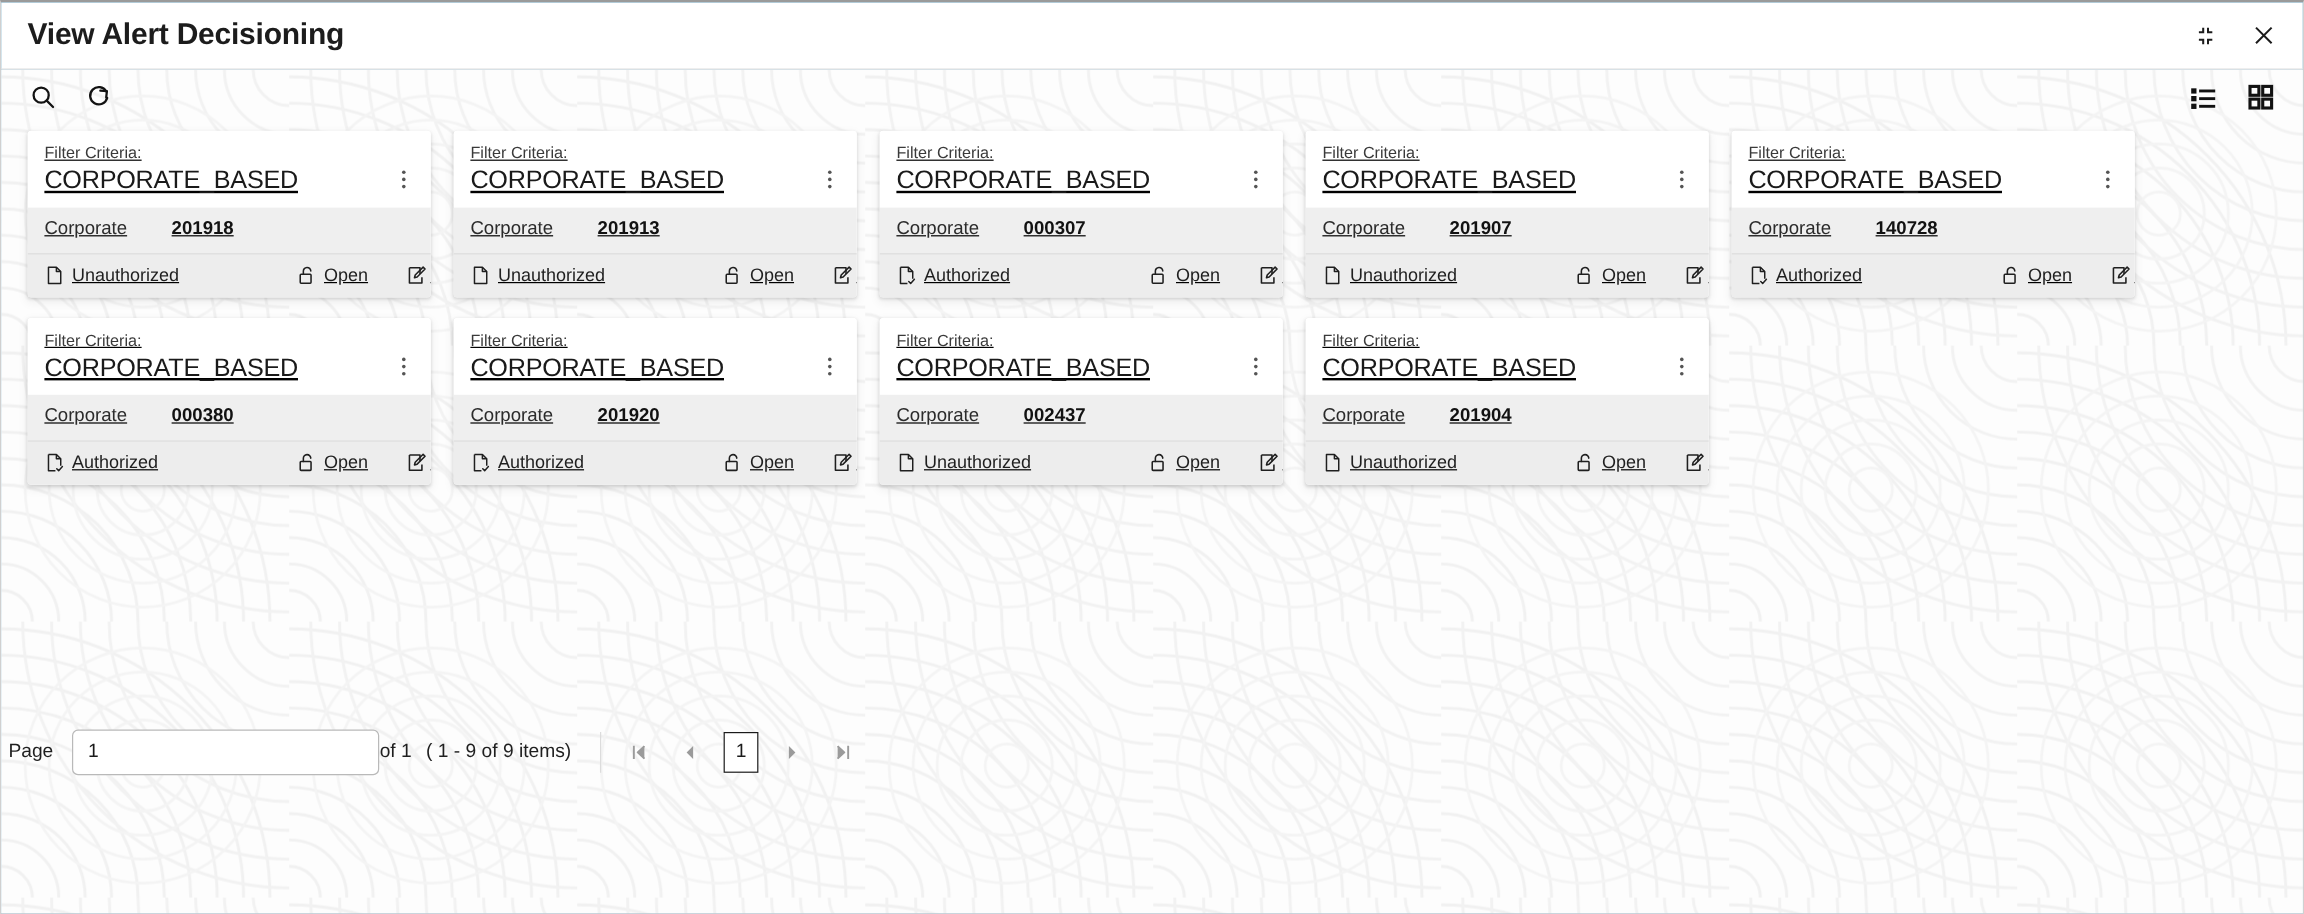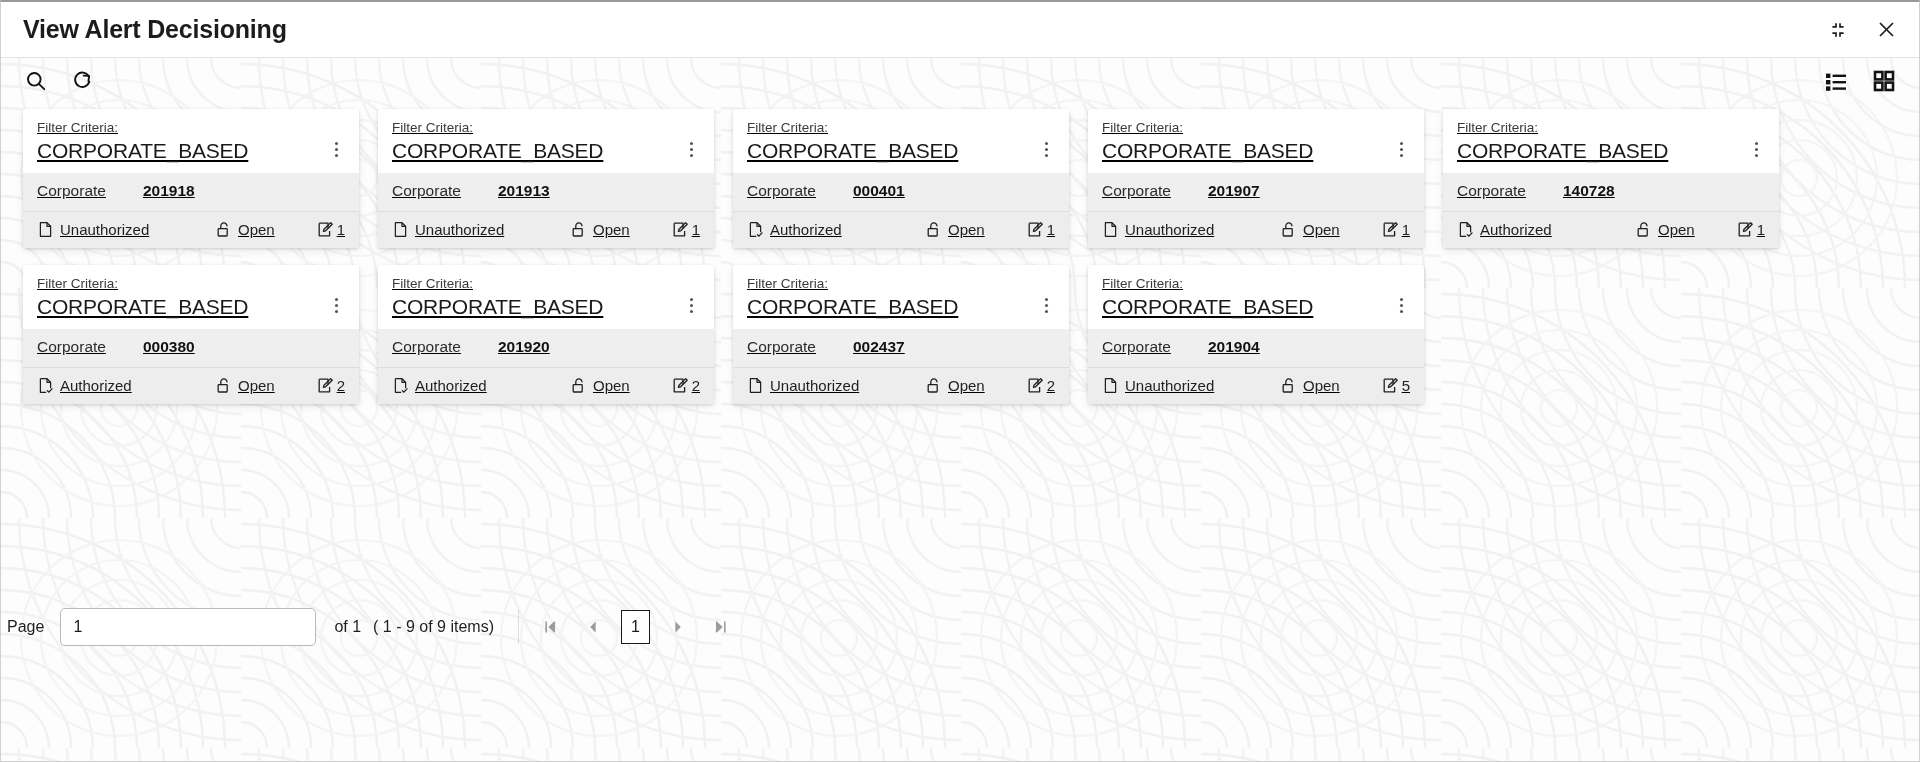--- a/index.html
+++ b/index.html
@@ -164,20 +164,21 @@
     font-weight: bold;
     color: #121212;
   }
 
   .card-foot {
     background: #ededed;
     border-top: 1px solid #dcdcdc;
     padding: 9px 14px 10px 14px;
     display: flex;
     align-items: center;
+    gap: 32px;
   }
   .foot-item {
     display: flex;
     align-items: center;
     gap: 6px;
     font-size: 15px;
     color: #1f1f1f;
   }
   .foot-item.auth { flex: 0 0 178px; }
   .foot-item.lock { flex: 1 1 auto; }
@@ -213,21 +214,20 @@
     background: #ffffff;
     font-size: 16px;
     color: #1a1a1a;
     padding: 0 12px;
     font-family: "Liberation Sans", sans-serif;
     outline: none;
   }
   .pg-of {
     font-size: 16px;
     color: #1f1f1f;
-    margin-left: 18px;
   }
   .pg-range {
     font-size: 16px;
     color: #1f1f1f;
     margin-left: 12px;
   }
   .pg-divider {
     width: 1px;
     height: 34px;
     background: #dcdcdc;
@@ -463,21 +463,21 @@
                 <div class="card-title">CORPORATE_BASED</div>
               </div>
               <div class="kebab">
                 <i></i>
                 <i></i>
                 <i></i>
               </div>
             </div>
             <div class="card-body">
               <span class="cb-key">Corporate</span>
-              <span class="cb-val">000401</span>
+              <span class="cb-val">000307</span>
             </div>
             <div class="card-foot">
               <span class="foot-item auth">
                 <span class="foot-icon">
                   <svg width="17" height="17" viewBox="0 0 17 17" fill="none" stroke="currentColor" stroke-width="1.25" stroke-linejoin="round">
                     <path d="M3.4 1.7 H10 L13.6 5.3 V11.2"></path>
                     <path d="M3.4 1.7 V15.3 H9.2"></path>
                     <path d="M10 1.7 V5.3 H13.6"></path>
                     <path d="M10.3 13.6 L11.9 15.2 L15 11.8" stroke-linecap="round"></path>
                   </svg>

